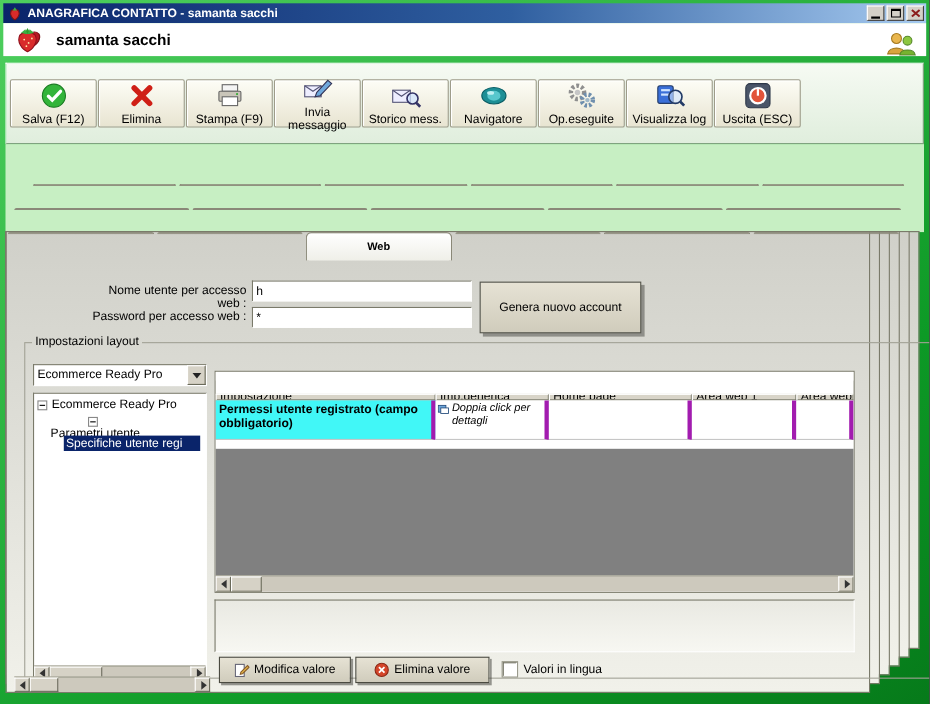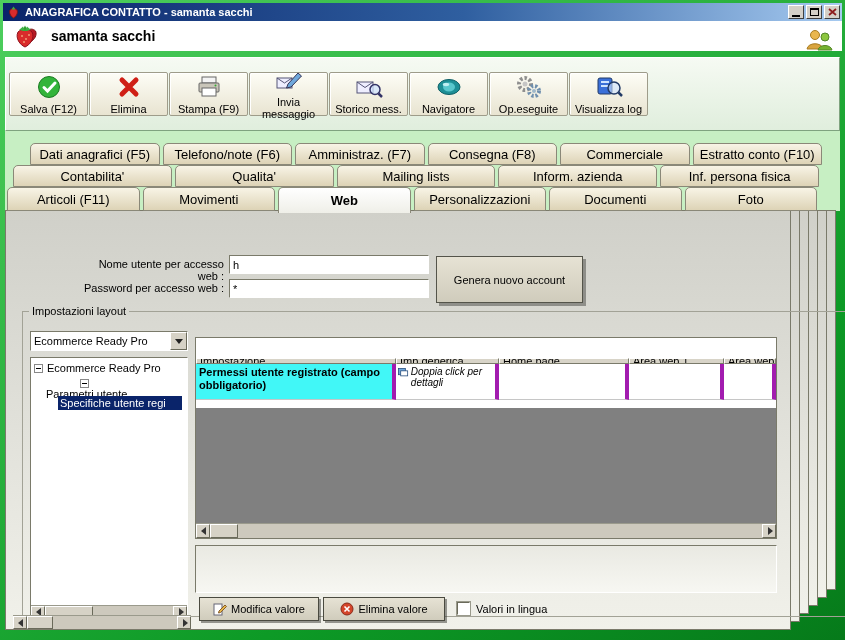--- a/index.html
+++ b/index.html
@@ -40,21 +40,21 @@
 
   
   .tabs { position:absolute; left:5px; top:131px; width:835px; height:80px; background:#c7efc3; }
   .tabrow { position:absolute; display:flex; }
   .tabrow1 { left:25px; top:12px; right:15px; height:22px; }
   .tabrow2 { left:8px;  top:34px; right:18px; height:22px; }
   .tabrow3 { left:2px;  top:56px; right:20px; height:24px; z-index:10; }
   .tab { flex:1; margin-right:3px; background:linear-gradient(#f8f4e6,#ddd3b6);
          border:1px solid #8a8878; border-radius:5px 5px 0 0;
          display:flex; align-items:center; justify-content:center;
-         font-size:13px; white-space:nowrap; overflow:hidden; cursor:pointer; }
+         font-size:10px; white-space:nowrap; overflow:hidden; cursor:pointer;margin-top:24px; }
   .tabrow3 .tab { border-bottom:1px solid #8a8878; }
   .tab.active { background:linear-gradient(#ffffff,#efefe8); font-weight:bold;
                 height:26px; border-bottom:none; position:relative; z-index:12; }
 
   
   .stack { position:absolute; left:5px; top:210px; background:linear-gradient(#d0d0c9,#f1f1ea);
            border:1px solid #7a7a6a; }
   .panel { position:absolute; left:5px; top:210px; width:786px; height:420px; z-index:5;
            background:linear-gradient(#d0d0c9,#f1f1ea); border:1px solid #7a7a6a; }
 
@@ -265,20 +265,30 @@
             <rect x="3" y="4" width="14" height="16" rx="2" fill="#3a6fd8" stroke="#223a66"></rect>
             <rect x="6" y="7" width="8" height="2" fill="#cfe4ff"></rect>
             <rect x="6" y="11" width="8" height="2" fill="#cfe4ff"></rect>
             <circle cx="19" cy="14" r="6" fill="#cfe2ff" fill-opacity=".6" stroke="#223a66" stroke-width="1.5"></circle>
             <line x1="23.5" y1="18.5" x2="27" y2="22" stroke="#223a66" stroke-width="2.5"></line>
           </svg>
       </span>
       <span class="lb">Visualizza log</span>
     </div>
 
+    <div class="tbbtn">
+      <span class="ic">
+        <svg width="26" height="26">
+            <rect x="2" y="2" width="22" height="22" rx="4" fill="#4a5568" stroke="#2d3748"></rect>
+            <circle cx="13" cy="13" r="7" fill="#e2543a" stroke="#fff" stroke-width="2"></circle>
+            <rect x="12" y="7" width="2" height="6" fill="#fff"></rect>
+          </svg>
+      </span>
+      <span class="lb">Uscita (ESC)</span>
+    </div>
 
   </div>
 
   <div class="tabs">
     <div class="tabrow tabrow1">
       <div class="tab">Dati anagrafici (F5)</div>
       <div class="tab">Telefono/note (F6)</div>
       <div class="tab">Amministraz. (F7)</div>
       <div class="tab">Consegna (F8)</div>
       <div class="tab">Commerciale</div>

